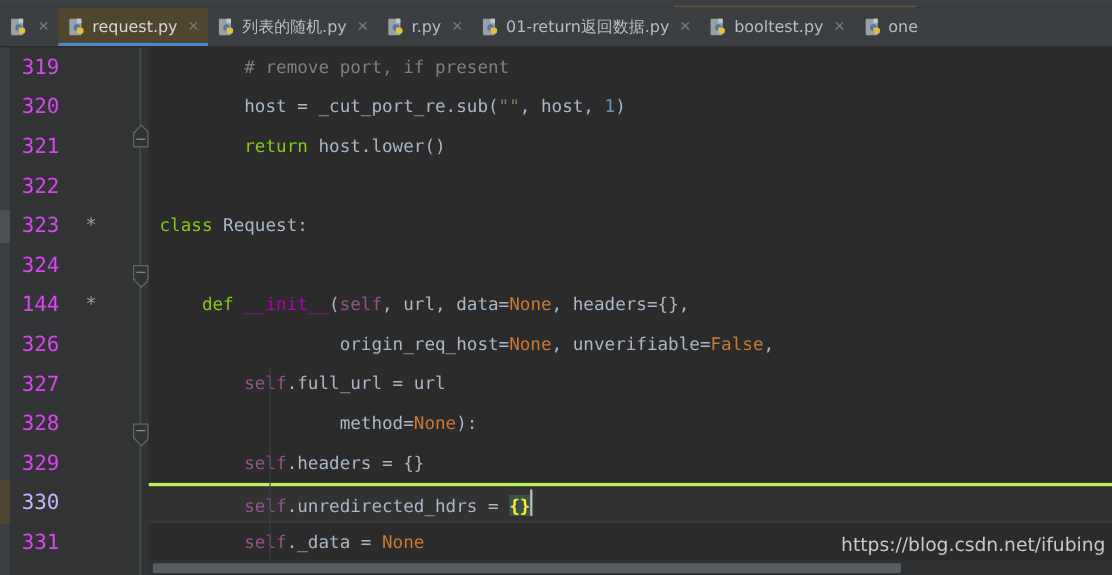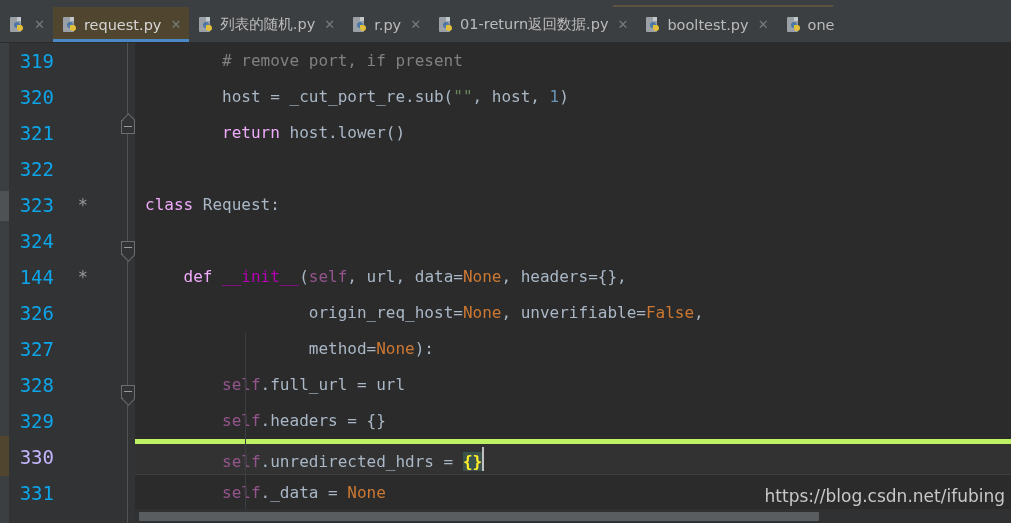--- a/index.html
+++ b/index.html
@@ -185,21 +185,21 @@
   .lnrow {
     height: 36px;
     line-height: 36px;
     position: relative;
   }
   .ln {
     position: absolute;
     right: 81px;
     font-family: "DejaVu Sans Mono", monospace;
     font-size: 19px;
-    color: #0ea5e9;
+    color: #d946ef;
     text-align: right;
   }
   .lnrow.current .ln { color: #c4b5fd; }
 
   .mark-star {
     position: absolute;
     right: 47px;
     font-family: "DejaVu Sans Mono", monospace;
     font-size: 17px;
     color: #9a9a9a;
@@ -263,27 +263,27 @@
     line-height: 36px;
     white-space: pre;
     font-family: "DejaVu Sans Mono", monospace;
     font-size: 16px;
     color: #a9b7c6;
     padding-left: 10px;
     box-sizing: border-box;
   }
   .cline.current {
     background: #323232;
-    border-top: 5px solid #bef264;
+    border-top: 3px solid #bef264;
     border-bottom: 1px solid #3c3f41;
     height: 36px;
   }
 
   .tok-comment { color: #808080; }
-  .tok-kw      { color: #f0abfc; }
+  .tok-kw      { color: #84cc16; }
   .tok-const   { color: #cc7832; }
   .tok-str     { color: #6a8759; }
   .tok-num     { color: #6897bb; }
   .tok-dunder  { color: #b200b2; }
   .tok-self    { color: #94558d; }
   .tok-plain   { color: #a9b7c6; }
 
   .brace-hl {
     background: #3b514d;
     color: #ffef28;
@@ -516,23 +516,23 @@
       <div class="cline"><span></span></div>
 
       <div class="cline"><span class="tok-kw">class</span><span class="tok-plain"> Request:</span></div>
 
       <div class="cline"><span></span></div>
 
       <div class="cline"><span class="tok-plain">    </span><span class="tok-kw">def</span><span class="tok-dunder"> __init__</span><span class="tok-plain">(</span><span class="tok-self">self</span><span class="tok-plain">, url, data=</span><span class="tok-const">None</span><span class="tok-plain">, headers={},</span></div>
 
       <div class="cline"><span class="tok-plain">                 </span><span class="tok-plain">origin_req_host=</span><span class="tok-const">None</span><span class="tok-plain">, unverifiable=</span><span class="tok-const">False</span><span class="tok-plain">,</span></div>
 
+      <div class="cline">        <span class="tok-self">self</span><span class="tok-plain">.full_url = url</span></div>
+
       <div class="cline"><span class="tok-plain">                 </span><span class="tok-plain">method=</span><span class="tok-const">None</span><span class="tok-plain">):</span></div>
-
-      <div class="cline">        <span class="tok-self">self</span><span class="tok-plain">.full_url = url</span></div>
 
       <div class="cline">        <span class="tok-self">self</span><span class="tok-plain">.headers = {}</span></div>
 
       <div class="cline current">        <span class="tok-self">self</span><span class="tok-plain">.unredirected_hdrs = </span><span class="brace-hl">{}</span><span class="caret"></span></div>
 
       <div class="cline">        <span class="tok-self">self</span><span class="tok-plain">._data = </span><span class="tok-const">None</span></div>
 
     </div>
 
     <div class="indent-guide"></div>

